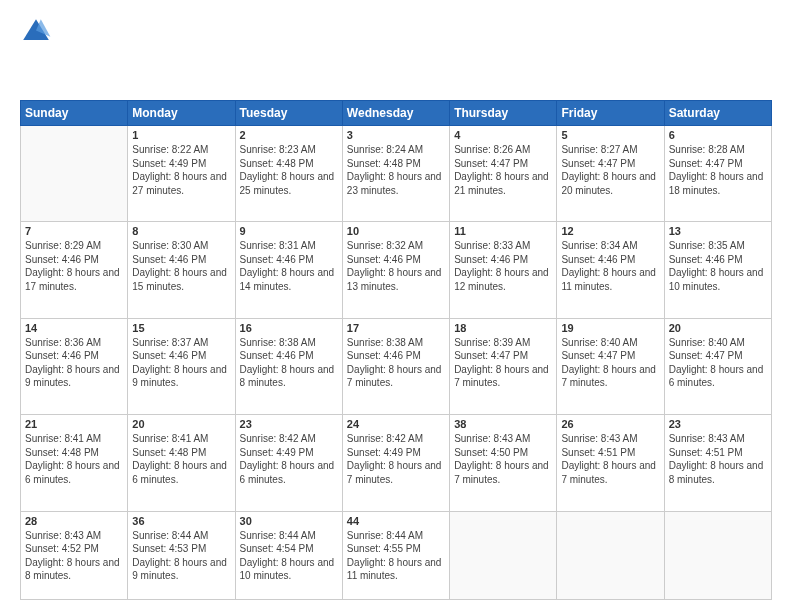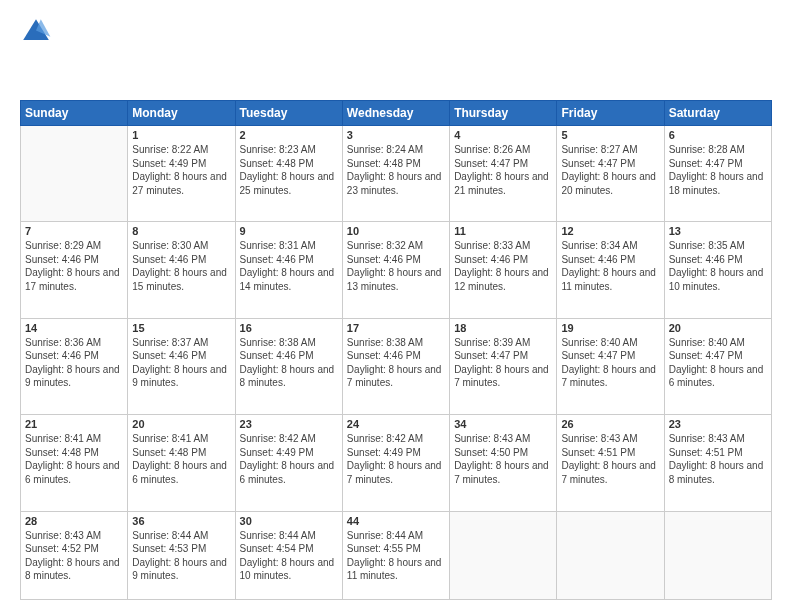--- a/index.html
+++ b/index.html
@@ -234,21 +234,21 @@
           </td>
           <td>
             <div class="day-num">23</div>
             <div class="day-info">Sunrise: 8:42 AM<br>Sunset: 4:49 PM<br>Daylight: 8 hours and 6 minutes.</div>
           </td>
           <td>
             <div class="day-num">24</div>
             <div class="day-info">Sunrise: 8:42 AM<br>Sunset: 4:49 PM<br>Daylight: 8 hours and 7 minutes.</div>
           </td>
           <td>
-            <div class="day-num">34</div>
+            <div class="day-num">38</div>
             <div class="day-info">Sunrise: 8:43 AM<br>Sunset: 4:50 PM<br>Daylight: 8 hours and 7 minutes.</div>
           </td>
           <td>
             <div class="day-num">26</div>
             <div class="day-info">Sunrise: 8:43 AM<br>Sunset: 4:51 PM<br>Daylight: 8 hours and 7 minutes.</div>
           </td>
           <td>
             <div class="day-num">23</div>
             <div class="day-info">Sunrise: 8:43 AM<br>Sunset: 4:51 PM<br>Daylight: 8 hours and 8 minutes.</div>
           </td>

